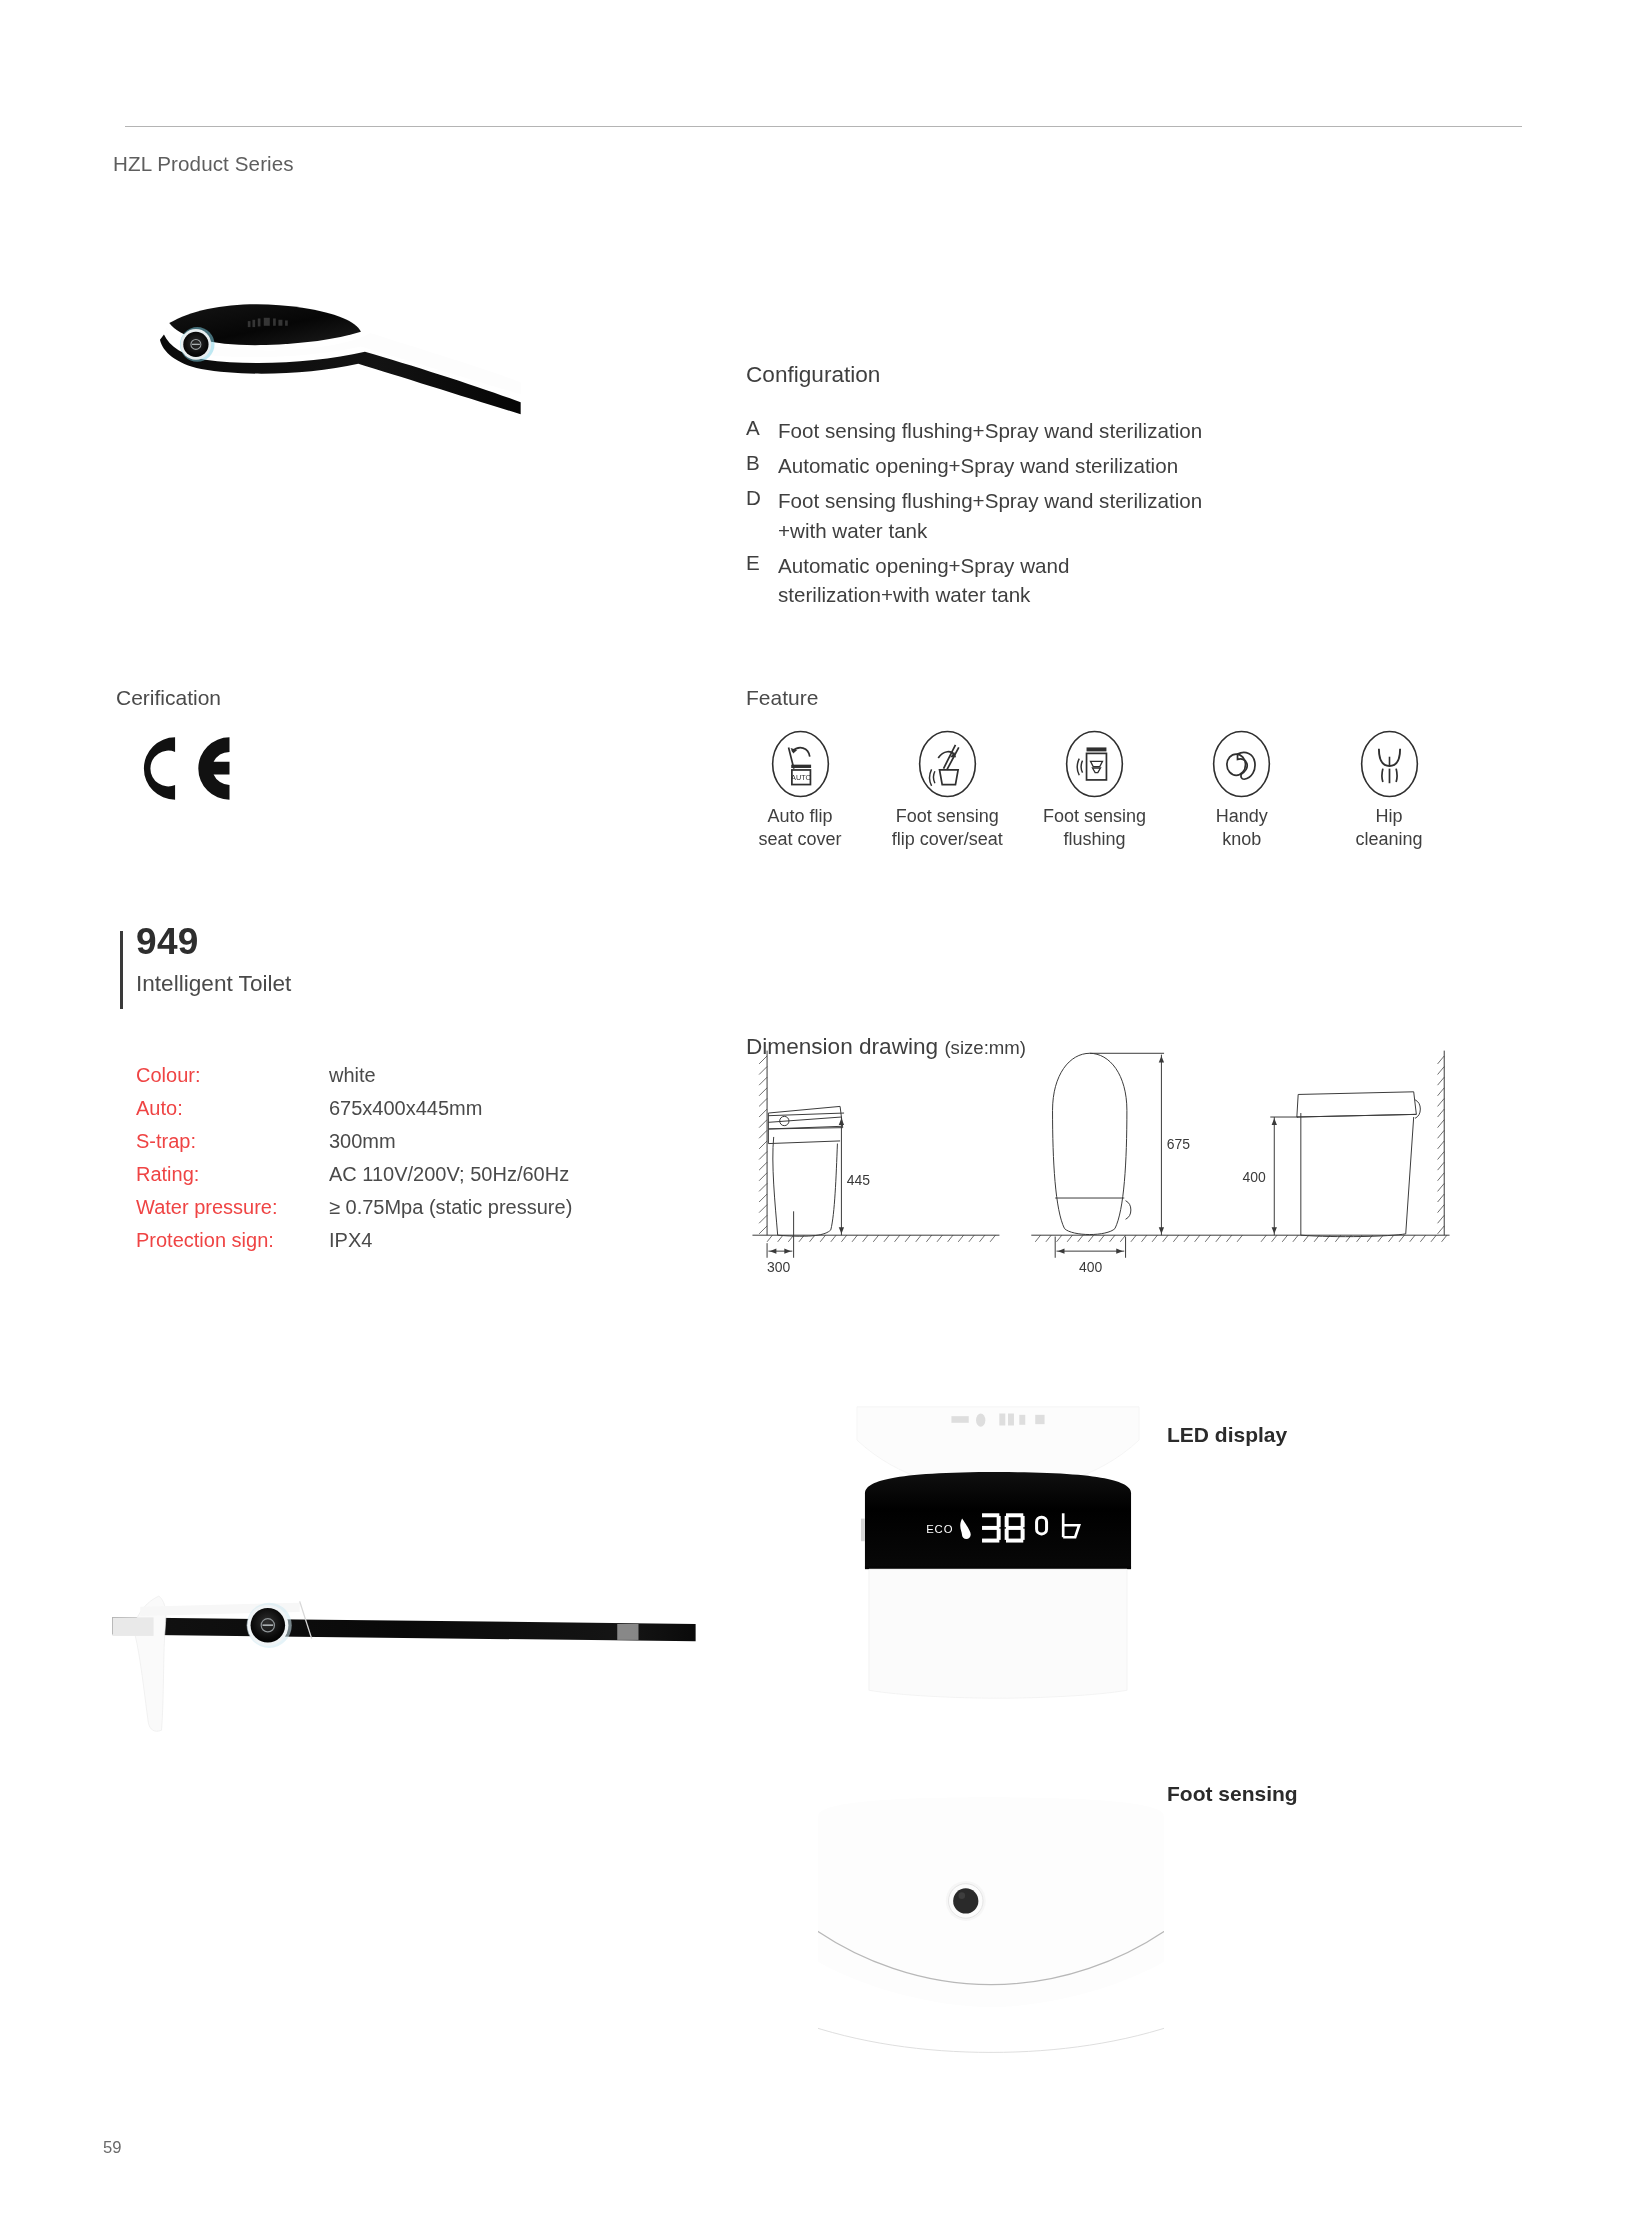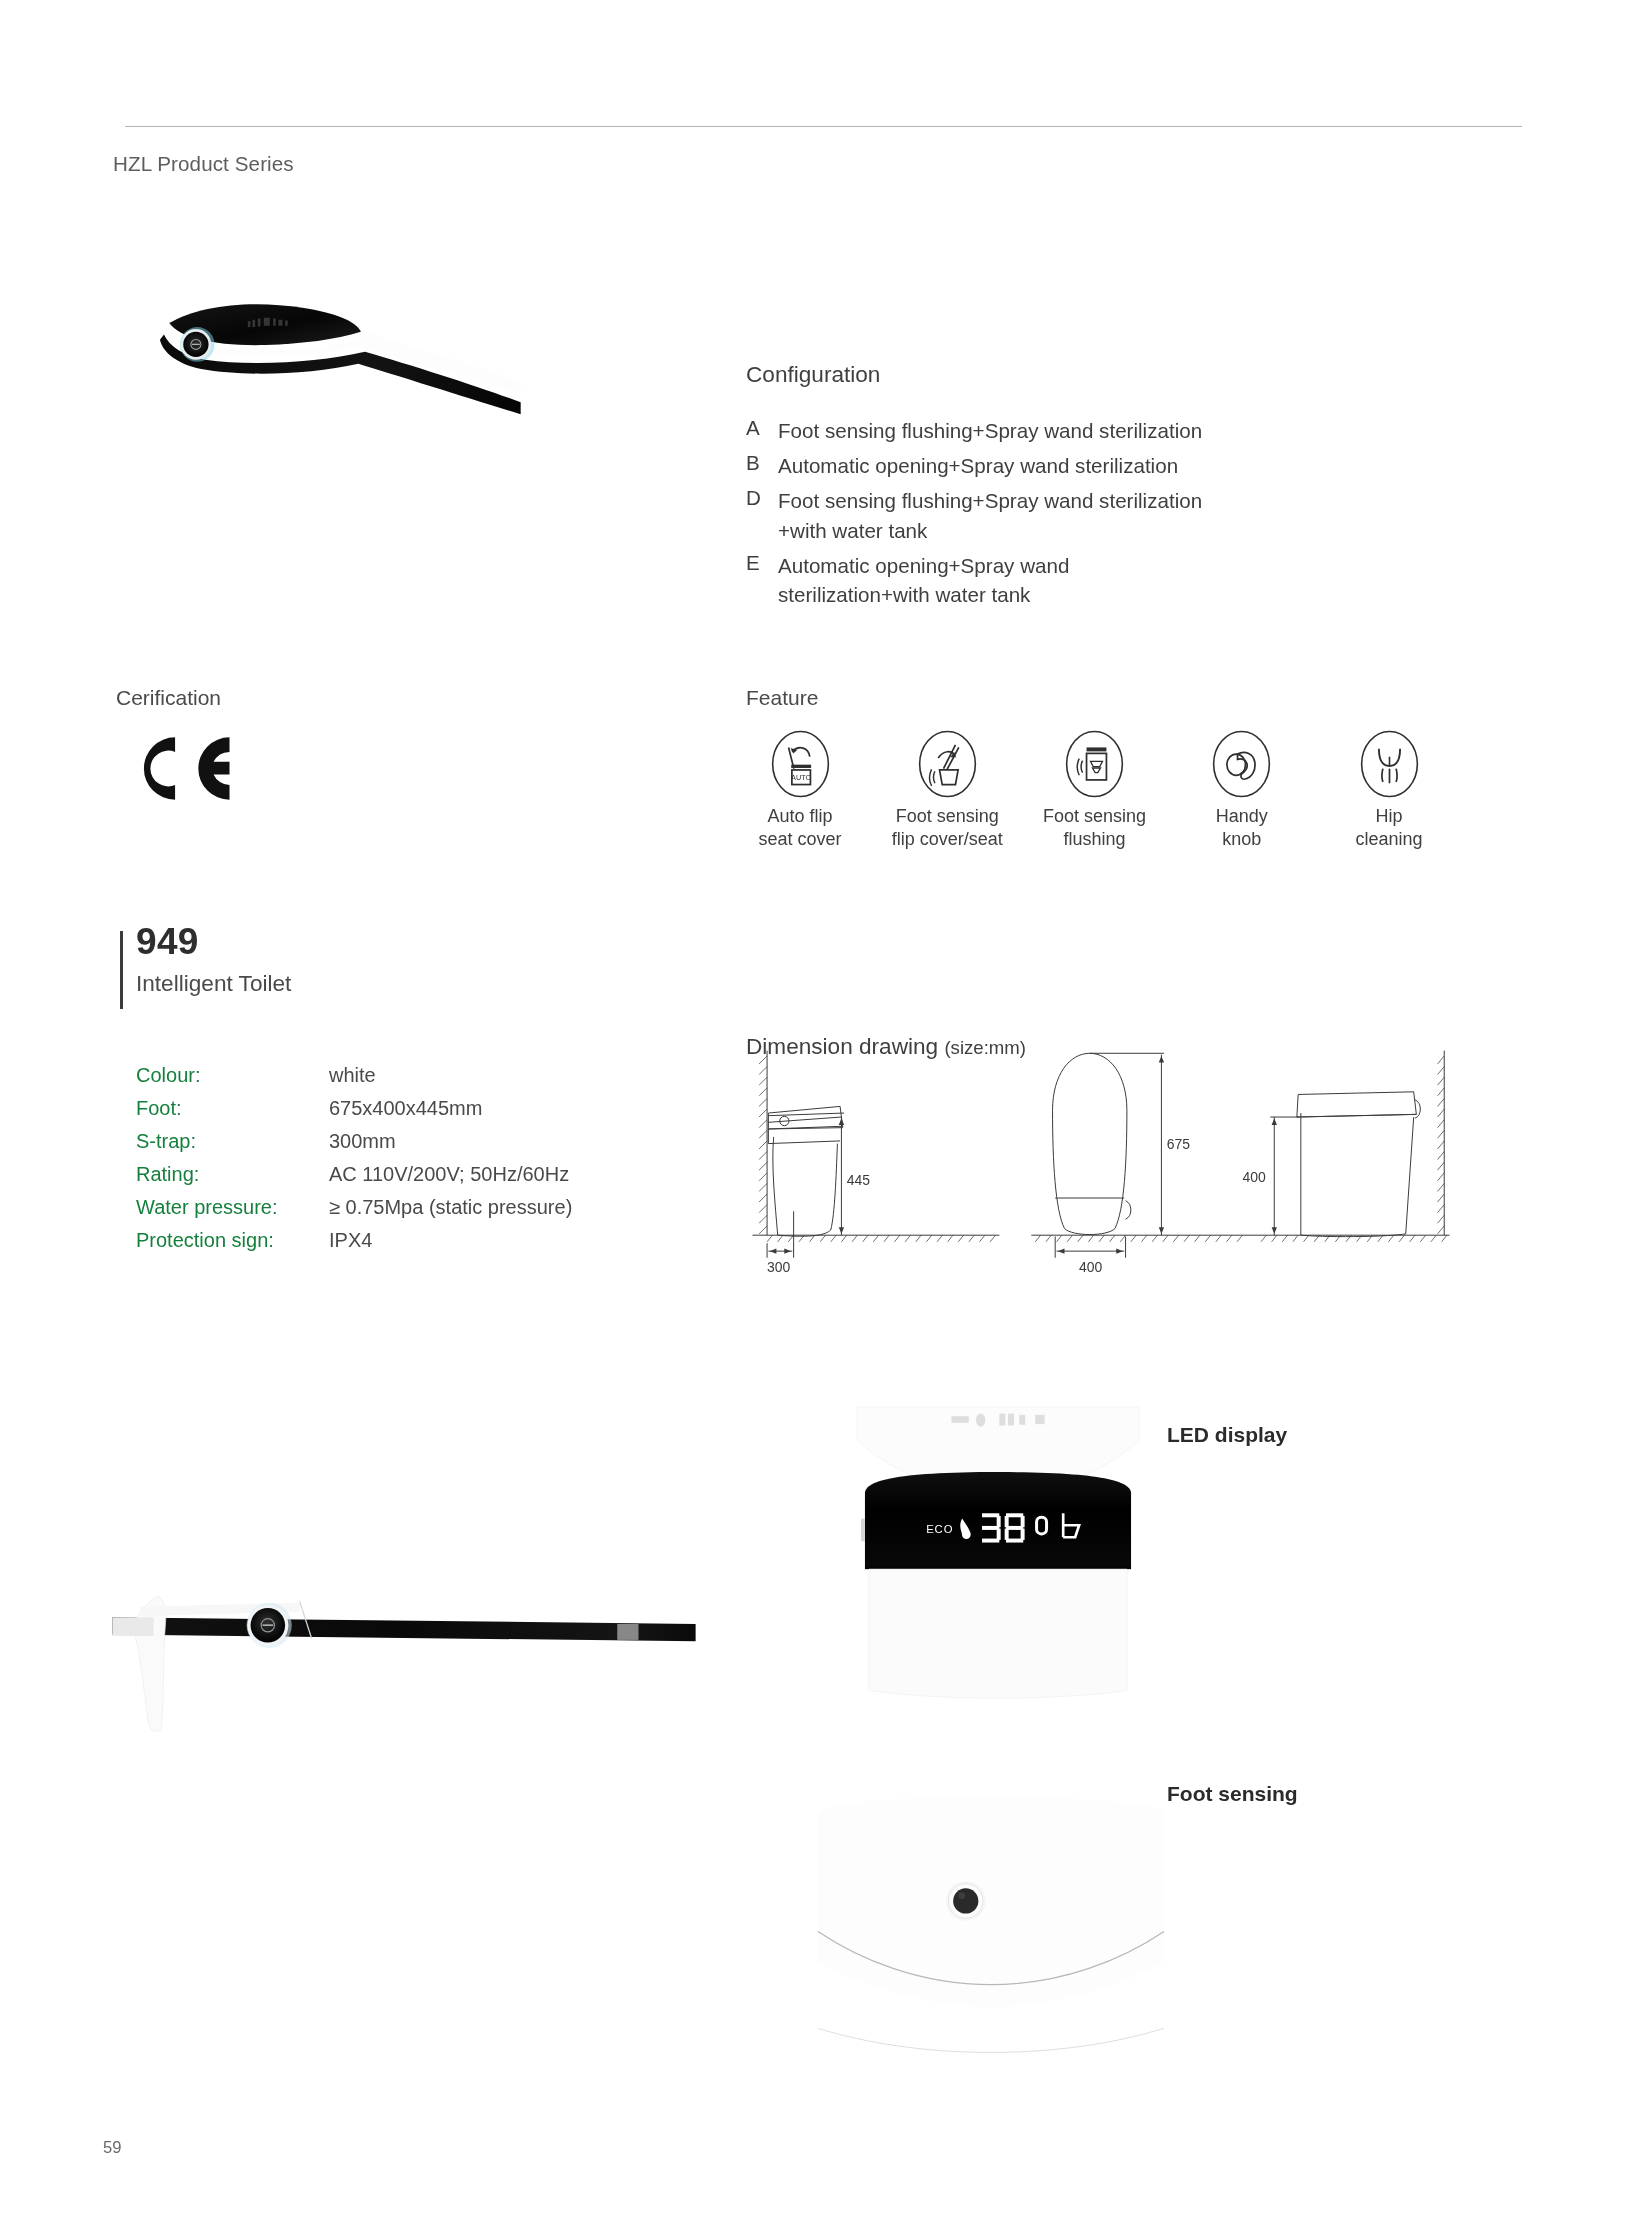--- a/index.html
+++ b/index.html
@@ -64,21 +64,21 @@
   .pid-bar { position:absolute; left:120px; top:931px; width:2.7px; height:78px; background:#3a3a3a; }
   .pid-num {
     position:absolute; left:136px; top:921px;
     font-size:37px; font-weight:bold; color:#2e2e2e; letter-spacing:0.3px;
   }
   .pid-sub { position:absolute; left:136px; top:971px; font-size:22.6px; color:#4a4a4a; }
 
   
   .spec { position:absolute; left:136px; top:1064px; width:519px; }
   .spec-row { display:flex; margin-bottom:10px; }
-  .spec-k { width:193px; flex:0 0 193px; font-size:20px; color:#15803d; }
+  .spec-k { width:193px; flex:0 0 193px; font-size:20px; color:#ef4444; }
   .spec-v { font-size:20px; color:#4a4a4a; }
 
   
   .dim-title { position:absolute; left:746px; top:1034px; font-size:22.6px; color:#3f3f3f; }
   .dim-title .small { font-size:18.6px; }
   .dim-wrap { position:absolute; left:752px; top:1044px; }
 
   
   .photo-style { position:absolute; left:100px; top:1523px; width:612px; height:279px; }
   .photo-led   { position:absolute; left:845px; top:1400px; width:306px; height:333px; }
@@ -271,21 +271,21 @@
   <div class="pid-bar"></div>
   <div class="pid-num">949</div>
   <div class="pid-sub">Intelligent Toilet</div>
 
   <div class="spec">
     <div class="spec-row">
       <div class="spec-k">Colour:</div>
       <div class="spec-v">white</div>
     </div>
     <div class="spec-row">
-      <div class="spec-k">Foot:</div>
+      <div class="spec-k">Auto:</div>
       <div class="spec-v">675x400x445mm</div>
     </div>
     <div class="spec-row">
       <div class="spec-k">S-trap:</div>
       <div class="spec-v">300mm</div>
     </div>
     <div class="spec-row">
       <div class="spec-k">Rating:</div>
       <div class="spec-v">AC 110V/200V; 50Hz/60Hz</div>
     </div>

